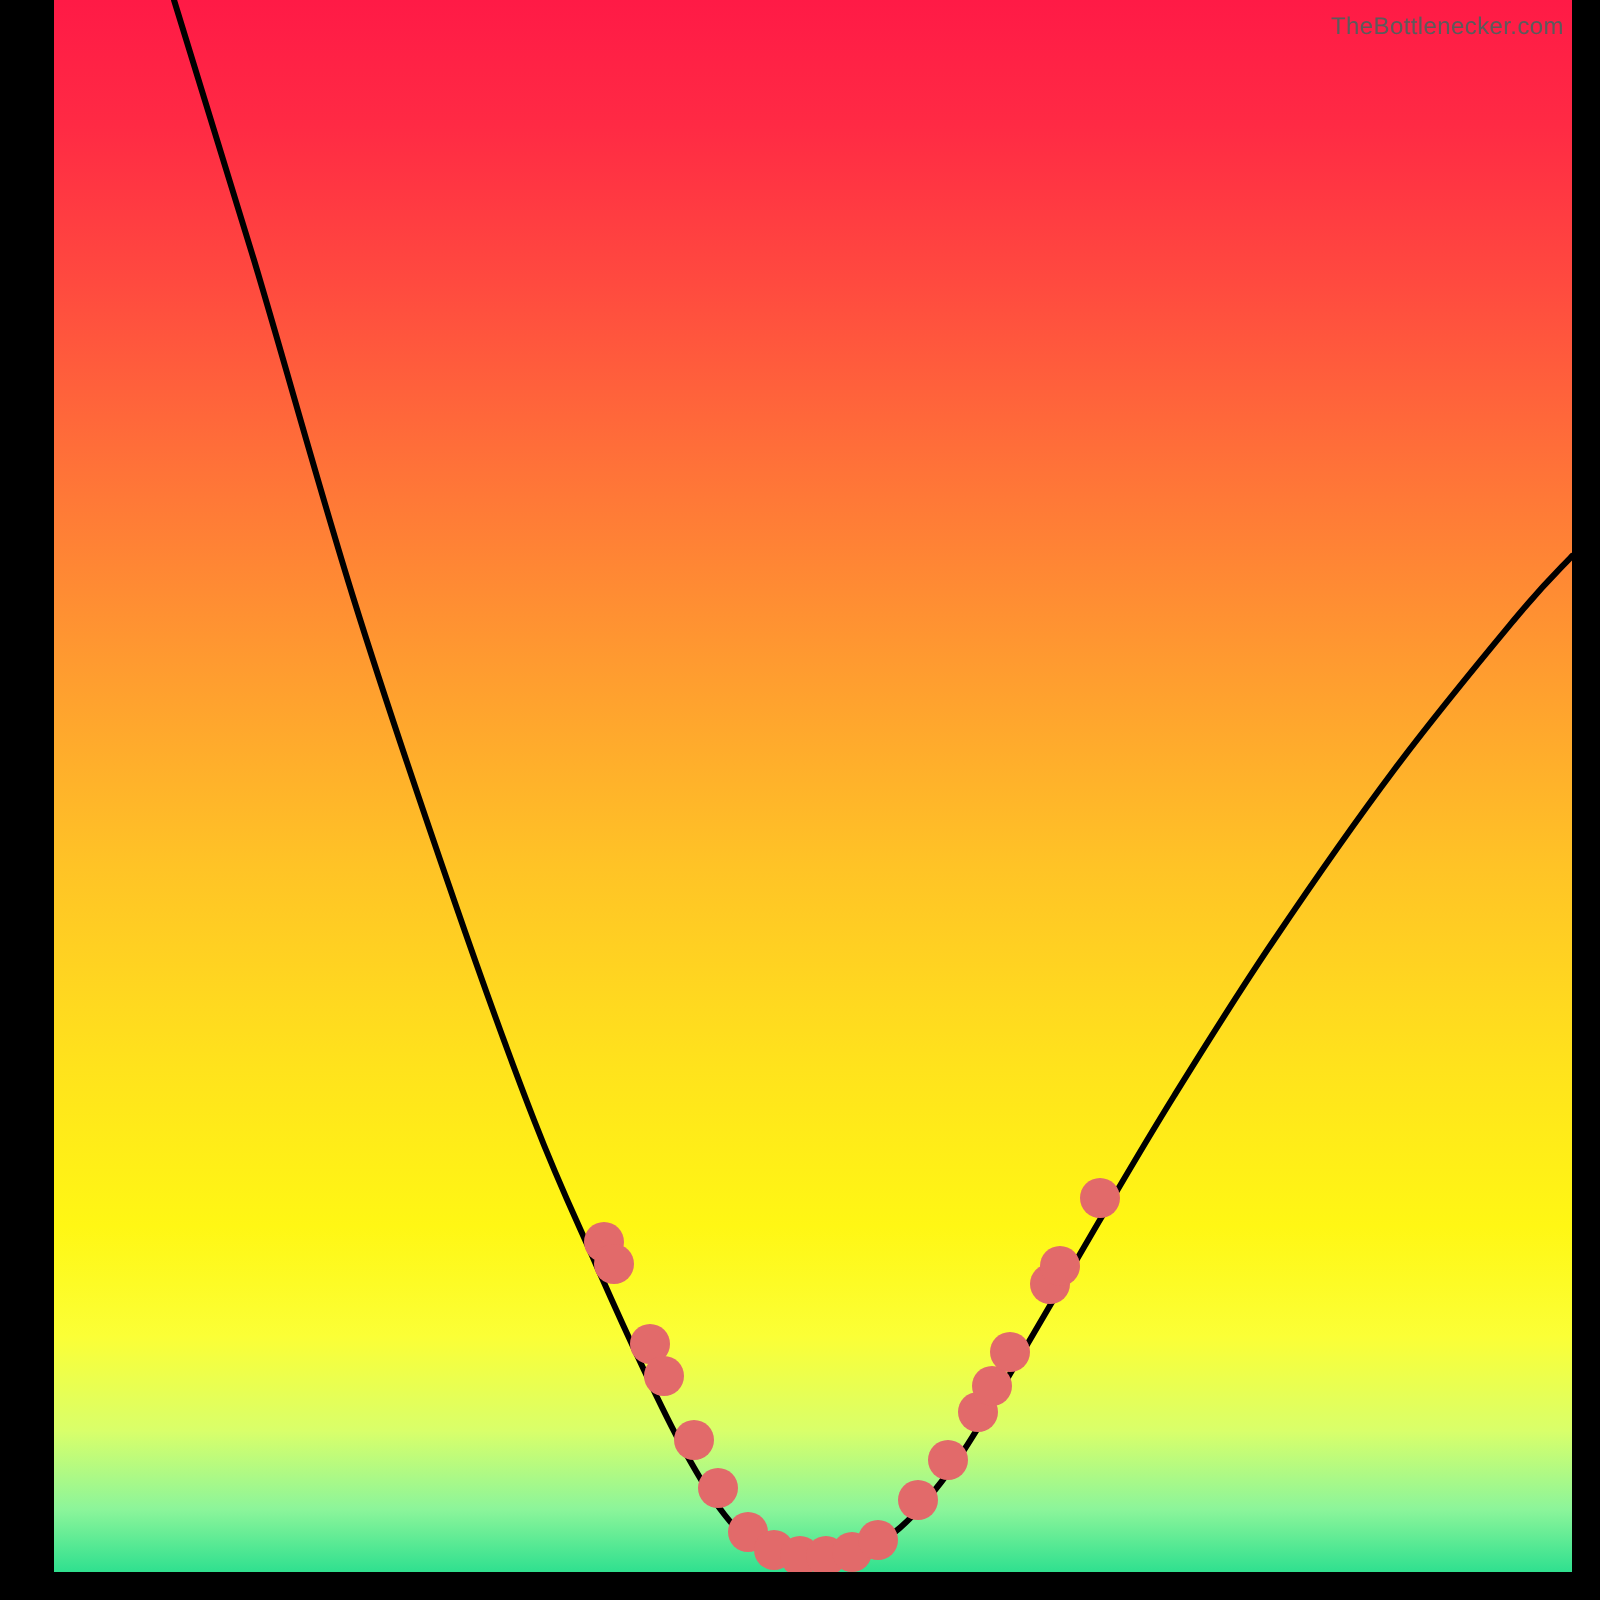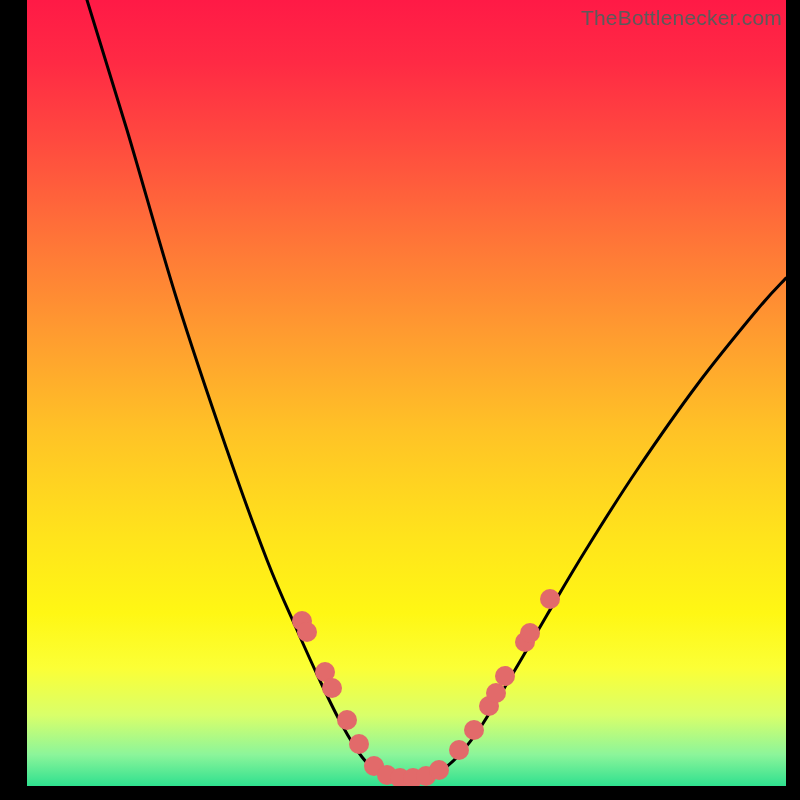--- a/index.html
+++ b/index.html
@@ -22,21 +22,21 @@
   .gradient-bg {
     position: absolute;
     left: 0;
     top: 0;
     right: 0;
     bottom: 0;
   }
   .watermark {
     position: absolute;
     color: #5b5b5b;
-    font-size: 21px;
+    font-size: 12px;
     font-weight: 500;
     letter-spacing: 0.2px;
     white-space: nowrap;
   }
   svg.curve {
     position: absolute;
     left: 0;
     top: 0;
   }
 </style>

